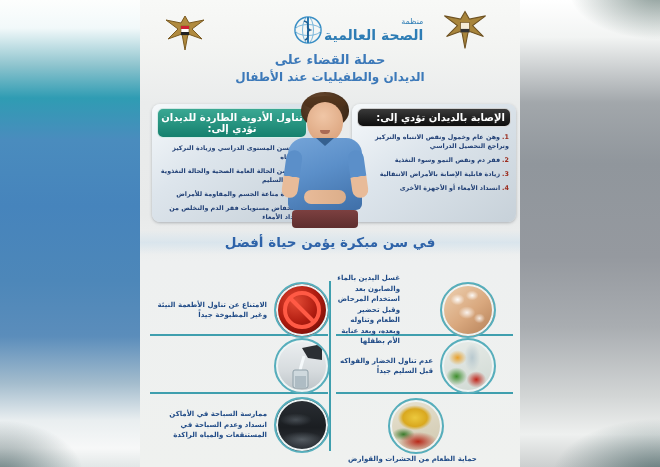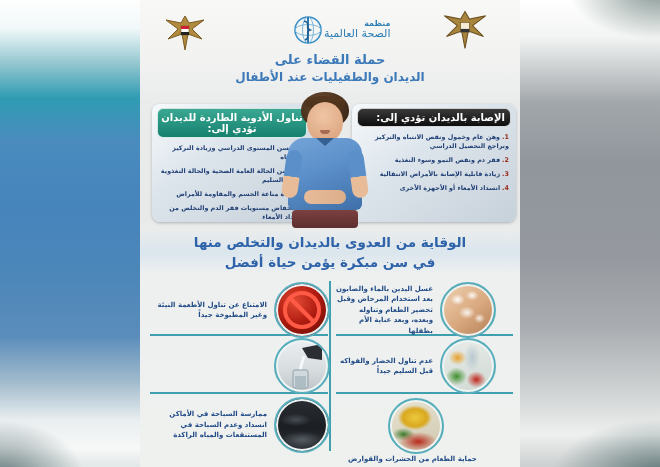--- a/index.html
+++ b/index.html
@@ -21,22 +21,22 @@
   .poster{position:absolute;left:140px;top:0;width:380px;height:467px;
     background:linear-gradient(180deg,#f8f9f7 0%,#f3f4f2 10%,#eaecec 22%,#e8eaea 46%,#eef0f0 56%,#eff1ef 100%);}
 
   
   .emblem{position:absolute;}
   .title{position:absolute;width:100%;text-align:center;font-weight:bold;color:#3c79b9;}
   .title1{top:52px;font-size:13px;}
   .title2{top:70px;font-size:12px;}
   .who{position:absolute;left:152px;top:14px;display:flex;align-items:center;}
   .who-text{margin-right:4px;margin-left:0;padding-right:4px;color:#2e7db5;text-align:right;direction:rtl;line-height:1.15;}
-  .who-l1{font-size:8px;font-weight:bold;}
-  .who-l2{font-size:11px;font-weight:normal;}
+  .who-l1{font-size:8px;font-weight:normal;}
+  .who-l2{font-size:14px;font-weight:bold;}
 
   
   .panel{position:absolute;top:104px;height:118px;border-radius:8px;
     background:linear-gradient(145deg,#f6f9fb 0%,#dde5ec 40%,#c7d1d9 100%);
     box-shadow:0 1px 3px rgba(60,70,80,.35);}
   .panel.left{left:12px;width:160px;}
   .panel.right{left:212px;width:164px;}
   .panel-header{margin:4px 5px 3px 5px;padding:3px 3px;border-radius:6px;text-align:center;
     color:#fff;font-size:10px;font-weight:bold;direction:rtl;line-height:1.1;
     border:1px solid rgba(255,255,255,.8);}
@@ -82,21 +82,21 @@
   .hd-r1{left:196px;top:334px;width:177px;}
   .hd-l2{left:10px;top:392px;width:178px;}
   .hd-r2{left:196px;top:392px;width:177px;}
 
   .cell{position:absolute;display:flex;direction:rtl;align-items:center;}
   .cell .g-icon{flex:0 0 auto;width:52px;height:52px;border-radius:50%;
     border:2px solid #56aebc;box-shadow:0 0 0 2px #eef4f4 inset;position:relative;overflow:hidden;}
   .cell .g-text{font-size:7px;font-weight:bold;color:#1f4a86;line-height:1.5;text-align:right;
     margin-right:7px;margin-left:0;}
   .c-l1{left:8px;top:284px;width:182px;height:52px;}
-  .c-r1{left:196px;top:282px;width:160px;height:56px;}
+  .c-r1{left:196px;top:282px;width:160px;height:56px;gap:33px;}
   .c-l2{left:8px;top:340px;width:182px;height:52px;}
   .c-r2{left:196px;top:340px;width:160px;height:52px;}
   .c-l3{left:8px;top:398px;width:182px;height:54px;}
   .c-r3{left:196px;top:398px;width:160px;height:54px;flex-direction:column;}
 
   
   .ic-noraw{background:radial-gradient(circle at 38% 34%,#e24a34 0%,#b01c10 45%,#6e0c06 85%);}
   .ic-noraw svg{position:absolute;left:0;top:0;}
   .ic-hands{background:
       radial-gradient(10px 8px at 30% 30%,rgba(255,255,255,.95),rgba(255,255,255,0) 70%),
@@ -191,21 +191,20 @@
         <div class="mouth"></div>
       <div class="shirt"></div>
         <div class="collar"></div>
       <div class="arm-l"></div>
         <div class="arm-r"></div>
         <div class="hands"></div>
         <div class="shorts"></div>
     </div>
 
     <div class="banner">
-      <div class="banner-l1">الوقاية من العدوى بالديدان والتخلص منها</div>
       <div class="banner-l2">في سن مبكرة يؤمن حياة أفضل</div>
     </div>
 
     <div class="vdiv"></div>
     <div class="hdiv hd-l1"></div>
     <div class="hdiv hd-r1"></div>
     <div class="hdiv hd-l2"></div>
     <div class="hdiv hd-r2"></div>
 
     <div class="cell c-r1">

